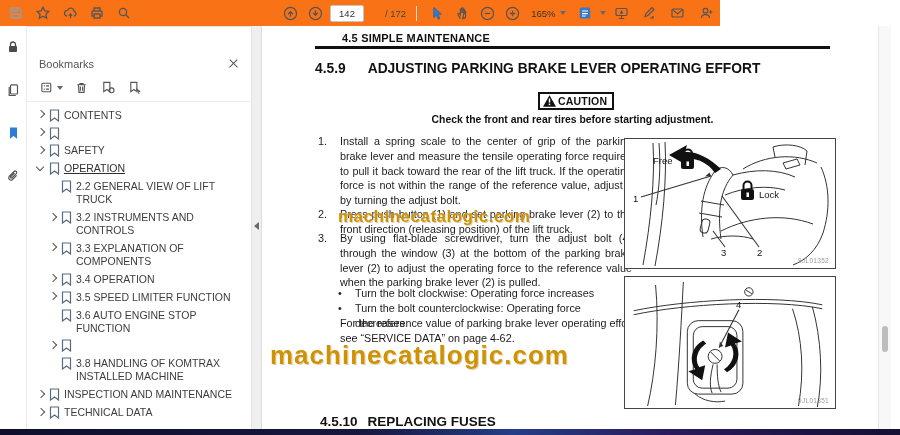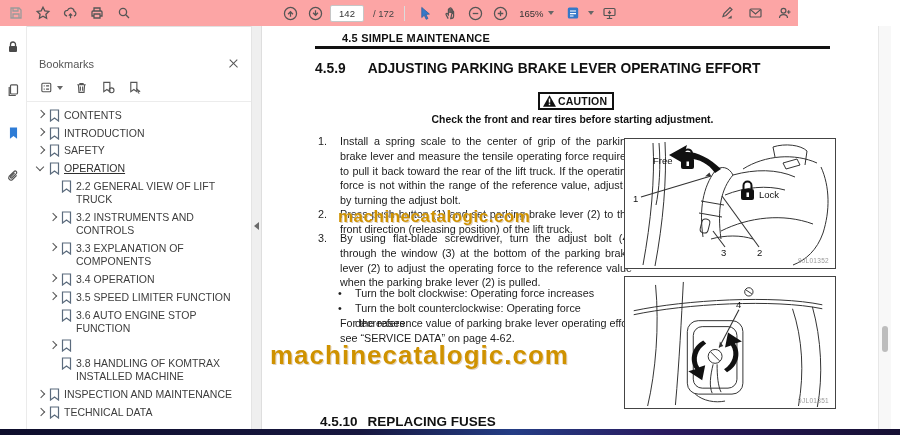--- a/index.html
+++ b/index.html
@@ -1,29 +1,29 @@
 <!DOCTYPE html>
 <html><head>
 <meta charset="utf-8">
 <style>
   html,body{margin:0;padding:0;background:#fff;}
   .app{position:relative;width:900px;height:435px;overflow:hidden;background:#fff;
        font-family:"Liberation Sans","DejaVu Sans",sans-serif;-webkit-font-smoothing:antialiased;}
   svg{display:block;}
   
-  .toolbar{position:absolute;left:0;top:0;width:798px;height:26px;background:#fca5a5;border-bottom:1px solid #e1e1e1;}
+  .toolbar{position:absolute;left:0;top:0;width:720px;height:26px;background:#f97316;border-bottom:1px solid #e1e1e1;}
   .tb-group{position:absolute;top:0;height:26px;display:flex;align-items:center;}
   .tb-left{left:6px;gap:7px;}
   .tb-center{left:280px;gap:5px;}
   .tb-right{right:4px;gap:9px;}
   .tb-icon{width:20px;height:20px;display:flex;align-items:center;justify-content:center;cursor:pointer;}
   .tb-sep{width:1px;height:15px;background:#dcdcdc;margin:0 5px;}
   .page-box{width:32px;height:15px;border:1px solid #c6c6c6;border-radius:2px;background:#fff;
             font-size:9.5px;color:#333;display:flex;align-items:center;justify-content:center;}
-  .page-total{font-size:9.5px;color:#444;margin-left:4px;white-space:nowrap;}
+  .page-total{font-size:9.5px;color:#444;margin-left:16px;white-space:nowrap;}
   .zoom-box{display:flex;align-items:center;gap:5px;font-size:9.5px;color:#333;padding:0 4px;cursor:pointer;}
   .caret-down{width:0;height:0;border-left:3.5px solid transparent;border-right:3.5px solid transparent;border-top:4px solid #666;}
   
   .side-strip{position:absolute;left:0;top:26px;width:27px;height:403px;background:#fff;border-right:1px solid #ebebeb;
               display:flex;flex-direction:column;align-items:center;padding-top:12px;gap:25px;box-sizing:border-box;}
   .strip-icon{width:18px;height:18px;display:flex;align-items:center;justify-content:center;cursor:pointer;}
   
   .bm-panel{position:absolute;left:27px;top:26px;width:224px;height:403px;background:#fff;box-sizing:border-box;margin-top:24px;}
   .bm-header{height:24px;display:flex;align-items:center;justify-content:space-between;padding:2px 10px 0 12px;}
   .bm-title{font-size:11px;color:#555;}
@@ -267,21 +267,20 @@
           </span>
         <span class="bm-label">CONTENTS</span>
       </div>
       <div class="bm-row lv0">
         <span class="chev right"></span>
         <span class="bm-ico">
             <svg width="11" height="13" viewBox="0 0 11 13">
               <path d="M1.5 1h8v11L5.5 9 1.5 12z" fill="none" stroke="#5b6b7d" stroke-width="1.2"></path>
             </svg>
           </span>
-        <span class="bm-label">INTRODUCTION</span>
       </div>
       <div class="bm-row lv0">
         <span class="chev right"></span>
         <span class="bm-ico">
             <svg width="11" height="13" viewBox="0 0 11 13">
               <path d="M1.5 1h8v11L5.5 9 1.5 12z" fill="none" stroke="#5b6b7d" stroke-width="1.2"></path>
             </svg>
           </span>
         <span class="bm-label">SAFETY</span>
       </div>

